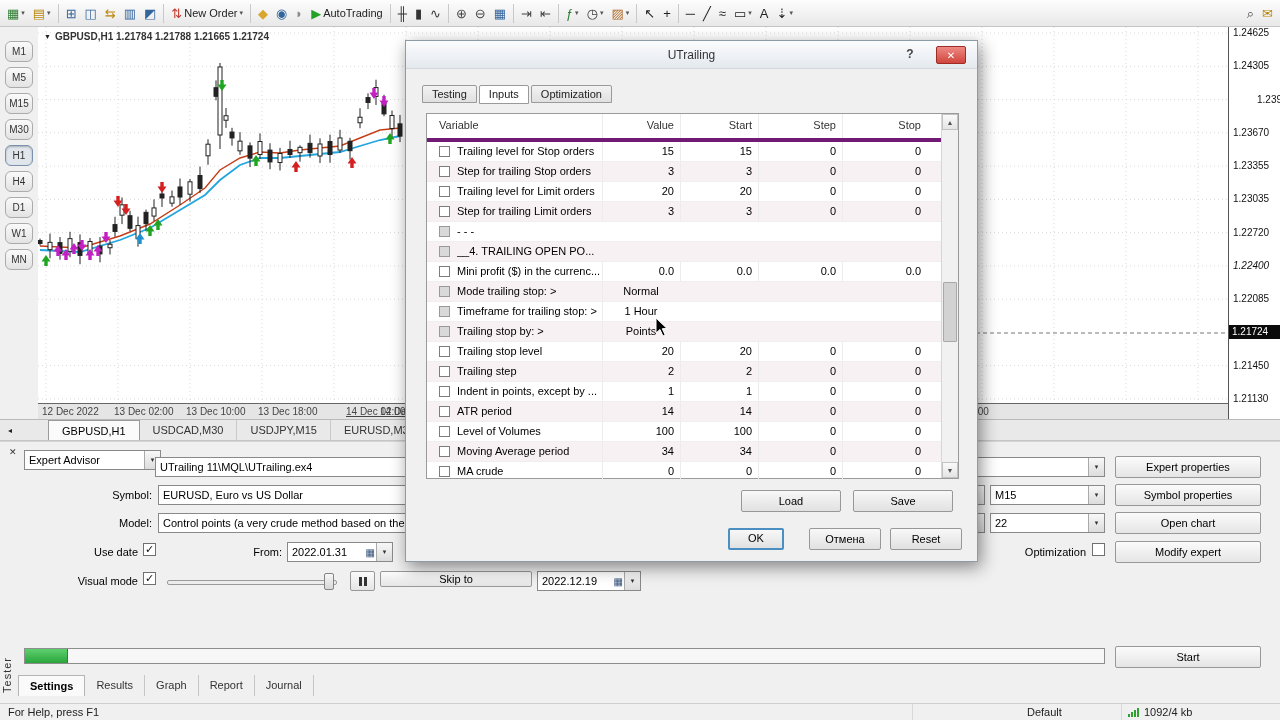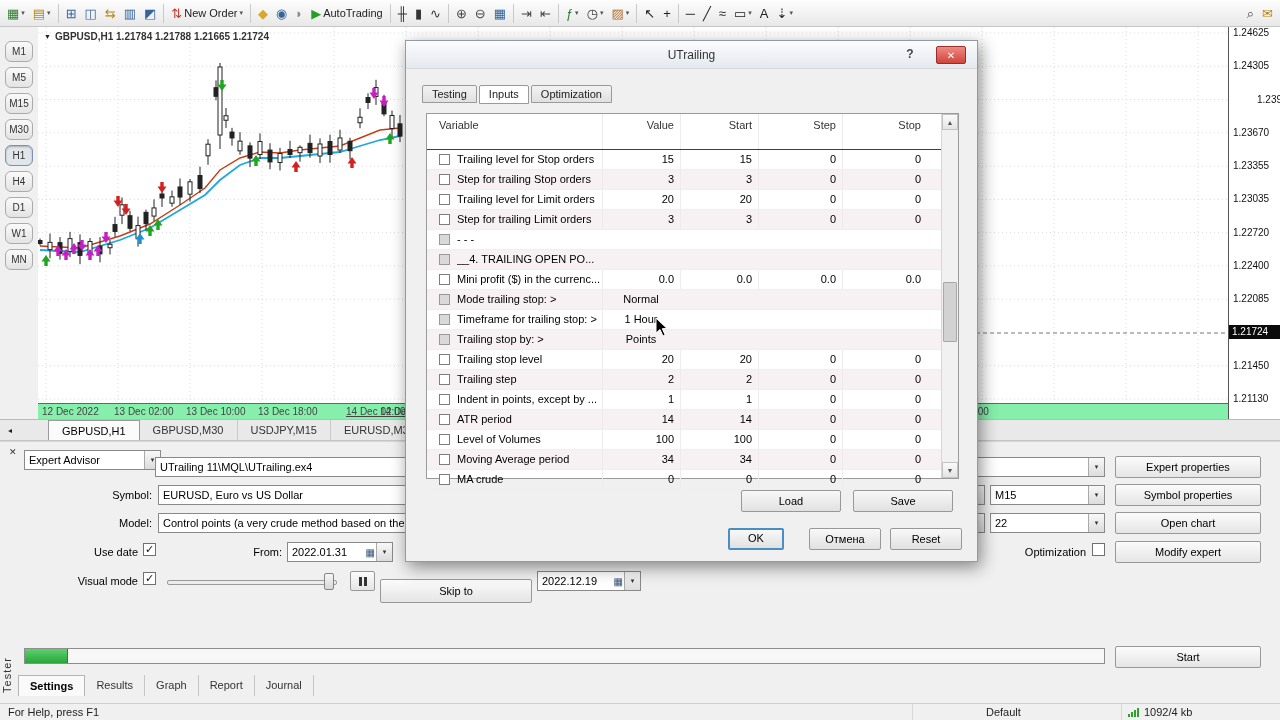--- a/index.html
+++ b/index.html
@@ -18,21 +18,21 @@
   #tfbar{position:absolute;left:0;top:27px;width:38px;height:392px;display:flex;flex-direction:column;
          align-items:center;padding-top:14px;gap:5px;background:#f0f0f0}
   .tf{width:28px;height:21px;font-size:10px;color:#333;display:flex;align-items:center;justify-content:center;
       background:linear-gradient(#fafafa,#e3e3e3);border:1px solid #ababab;border-radius:6px}
   .tf.active{background:#e0e6ec;border-color:#7a92ad;box-shadow:inset 0 1px 2px rgba(0,0,0,.25)}
   
   #chart{position:absolute;left:38px;top:27px;width:1242px;height:392px;background:#fff}
   #plot{position:absolute;left:0;top:0;width:1190px;height:376px}
   #chart-title{position:absolute;left:6px;top:4px;display:flex;gap:4px;align-items:center;font-size:10px;color:#333;font-weight:bold}
   #ct-collapse{font-size:7px;color:#222}
-  #xaxis{position:absolute;left:0;top:376px;width:1190px;height:16px;background:#86efac;border-top:1px solid #666}
+  #xaxis{position:absolute;left:0;top:376px;width:1190px;height:16px;background:#e5e5e5;border-top:1px solid #666}
   .xl{position:absolute;top:2px;font-size:10px;color:#444;white-space:nowrap}
   #paxis{position:absolute;right:0;top:0;width:52px;height:392px;background:#fff;border-left:1px solid #555}
   .plabel{position:absolute;left:4px;font-size:10px;color:#111}
   .pbox{position:absolute;left:0;width:52px;height:14px;background:#0a0a0a;color:#fff;font-size:10px;
         line-height:14px;padding-left:3px}
   
   #chart-tabs{position:absolute;left:0;top:419px;width:1280px;height:22px;background:#e9e9e9;
               border-top:1px solid #b9b9b9;border-bottom:1px solid #c6c6c6;display:flex;align-items:flex-end;padding-left:2px}
   .ctab-scroll{width:16px;height:20px;display:flex;align-items:center;justify-content:center;font-size:8px;color:#222}
   .ctab-gap{width:30px}
@@ -59,42 +59,42 @@
   .pause i{display:inline-block;width:3px;height:9px;background:#333;margin:0 1px}
   .progress{position:absolute;left:24px;top:206px;width:1081px;height:16px;background:#f7f7f7;border:1px solid #8d8d8d}
   .progress .fill{height:100%;background:linear-gradient(#5dd06e,#2aa53c);border-right:1px solid #1d8a2e}
   #tester-tabs{position:absolute;left:18px;top:233px;display:flex}
   .ttab{padding:4px 11px;font-size:11px;color:#333;border-right:1px solid #c6c6c6}
   .ttab.active{font-weight:bold;color:#000;background:#fafafa;border:1px solid #b5b5b5;border-bottom:none}
   
   #statusbar{position:absolute;left:0;top:703px;width:1280px;height:17px;background:#f0f0f0;
              border-top:1px solid #cfcfcf;display:flex;align-items:center;font-size:11px;color:#222}
   .sleft{flex:1;padding-left:8px}
-  .spane{width:210px;border-left:1px solid #d8d8d8;border-right:1px solid #d8d8d8;padding-left:73px;height:100%;
+  .spane{width:210px;border-left:1px solid #d8d8d8;border-right:1px solid #d8d8d8;padding-left:114px;height:100%;
          display:flex;align-items:center}
   .sright{width:140px;display:flex;align-items:center;gap:5px;padding-left:6px;height:100%}
   .bars{display:flex;align-items:flex-end;gap:1px;height:10px}
   .bars i{display:block;width:2px;background:#2ea12e}
   .bars i:nth-child(1){height:3px}.bars i:nth-child(2){height:5px}
   .bars i:nth-child(3){height:7px}.bars i:nth-child(4){height:9px}
   .grip{width:18px;height:100%}
   
   #dialog{position:absolute;left:405px;top:40px;width:573px;height:522px;background:#f0f0f0;
           border:1px solid #8e9aa5;box-shadow:3px 5px 16px rgba(0,0,0,.45);z-index:50}
   .dlg-title{height:28px;background:linear-gradient(#fbfcfd,#e4e9ef);display:flex;align-items:center;
              justify-content:center;font-size:12px;color:#333;position:relative;border-bottom:1px solid #d4d8dd}
   .dhelp{position:absolute;right:58px;top:6px;width:18px;height:16px;text-align:center;font-weight:bold;color:#444}
   .dclose{position:absolute;right:11px;top:5px;width:30px;height:18px;border-radius:2px;color:#fff;font-size:10px;
           background:linear-gradient(#ee8a84,#d0453c);border:1px solid #9e2b25;display:flex;align-items:center;justify-content:center}
   .dlg-tabs{position:absolute;left:16px;top:44px;display:flex}
   .dtab{height:18px;padding:2px 9px;font-size:11px;color:#222;background:linear-gradient(#f3f3f3,#e0e0e0);
         border:1px solid #9a9a9a;margin-right:2px;border-radius:2px 2px 0 0}
   .dtab.active{background:#fff;height:19px}
   .dlg-table{position:absolute;left:20px;top:72px;width:533px;height:366px;background:#fff;border:1px solid #9a9a9a;font-size:11px}
-  .thead{display:flex;height:36px;line-height:22px;border-bottom:1px solid #701a75;margin-right:17px;color:#333}
+  .thead{display:flex;height:28px;line-height:22px;border-bottom:4px solid #701a75;margin-right:17px;color:#333}
   .thead .c-name{padding-left:12px}
   .c-name{width:175px;flex:none;white-space:nowrap;overflow:hidden}
   .c-val,.c-start,.c-step,.c-stop{flex:none;text-align:right;padding-right:6px;border-left:1px solid #ececec;
         white-space:nowrap;overflow:hidden}
   .c-val{width:78px}.c-start{width:78px}.c-step{width:84px}.c-stop{width:99px;padding-right:20px}
   .tbody{margin-right:17px}
   .trow{display:flex;height:20px;line-height:19px;align-items:center;border-bottom:1px solid #f1eeee}
   .trow.alt{background:#f8f1f4}
   .trow .c-name{display:flex;align-items:center}
   .rcheck{width:11px;height:11px;flex:none;background:#fff;border:1px solid #7d7d7d;margin:0 7px 0 12px}
@@ -402,33 +402,33 @@
         <span class="xl" style="left: 937px;">:00</span>
       </div>
     <div id="paxis">
         <div class="plabel" style="top: 0px;">1.24625</div>
         <div class="plabel" style="top: 33.27px; text-align: right;">1.24305</div>
         <div class="plabel" style="top: 66.54px; margin-left: 24px;">1.23990</div>
         <div class="plabel" style="top: 99.81px;">1.23670</div>
         <div class="plabel" style="top: 133.08px;">1.23355</div>
         <div class="plabel" style="top: 166.35px;">1.23035</div>
         <div class="plabel" style="top: 199.62px;">1.22720</div>
-        <div class="plabel" style="top: 232.89px;">1.22400</div>
+        <div class="plabel" style="top: 232.89px; font-style: italic;">1.22400</div>
         <div class="plabel" style="top: 266.16px;">1.22085</div>
         <div class="plabel" style="top: 332.7px;">1.21450</div>
         <div class="plabel" style="top: 365.97px;">1.21130</div>
         <div class="pbox" style="top: 298.43px; background: rgb(10, 10, 10);">1.21724</div>
       </div>
   </div>
 
   <div id="chart-tabs">
       <span class="ctab-scroll">◂</span>
       <span class="ctab-gap"></span>
       <div class="ctab active">GBPUSD,H1</div>
-      <div class="ctab">GBPUSD,M30</div>
+      <div class="ctab">USDCAD,M30</div>
       <div class="ctab">USDJPY,M15</div>
       <div class="ctab">EURUSD,M30</div>
     </div>
 
   <div id="tester">
     <span class="panel-close">✕</span>
     <div class="vlabel">Tester</div>
 
     <div class="combo" style="left:24px;top:8px;width:137px">
       <span class="val">Expert Advisor</span>
@@ -479,21 +479,21 @@
     <div class="flabel" style="left:40px;top:132px;width:98px">Visual mode</div>
     <span class="checkbox" style="left:143px;top:130px">
       <span>✓</span>
     </span>
     <div class="slider-track" style="left:167px;top:138px;width:170px"></div>
     <div class="slider-handle" style="left:324px;top:131px"></div>
     <div class="pbtn pause" style="left:350px;top:129px;width:25px;height:20px">
         <i></i>
         <i></i>
       </div>
-    <div class="pbtn" style="left:380px;top:137px;width:152px;height:24px">Skip to</div>
+    <div class="pbtn" style="left:380px;top:129px;width:152px;height:16px">Skip to</div>
     <div class="combo" style="left:537px;top:129px;width:104px">
       <span class="val">2022.12.19</span>
       <span class="cal">▦</span>
       <span class="btn">▾</span>
     </div>
 
     <div class="progress">
       <div class="fill" id="progress-fill" style="width: 4%;"></div>
     </div>
     <div class="pbtn" style="left:1115px;top:204px;width:146px;height:22px">Start</div>

